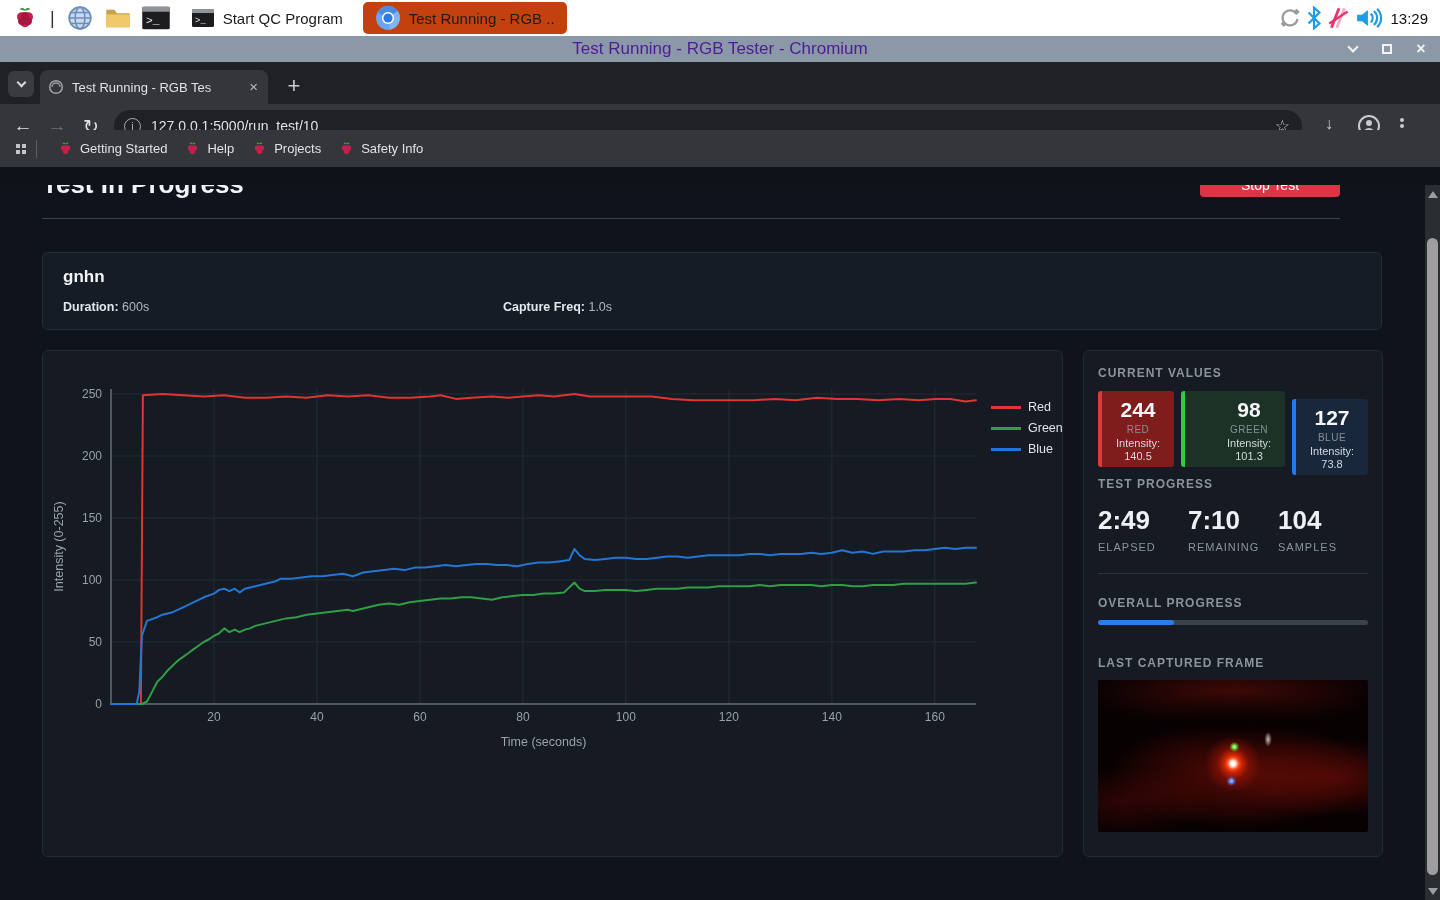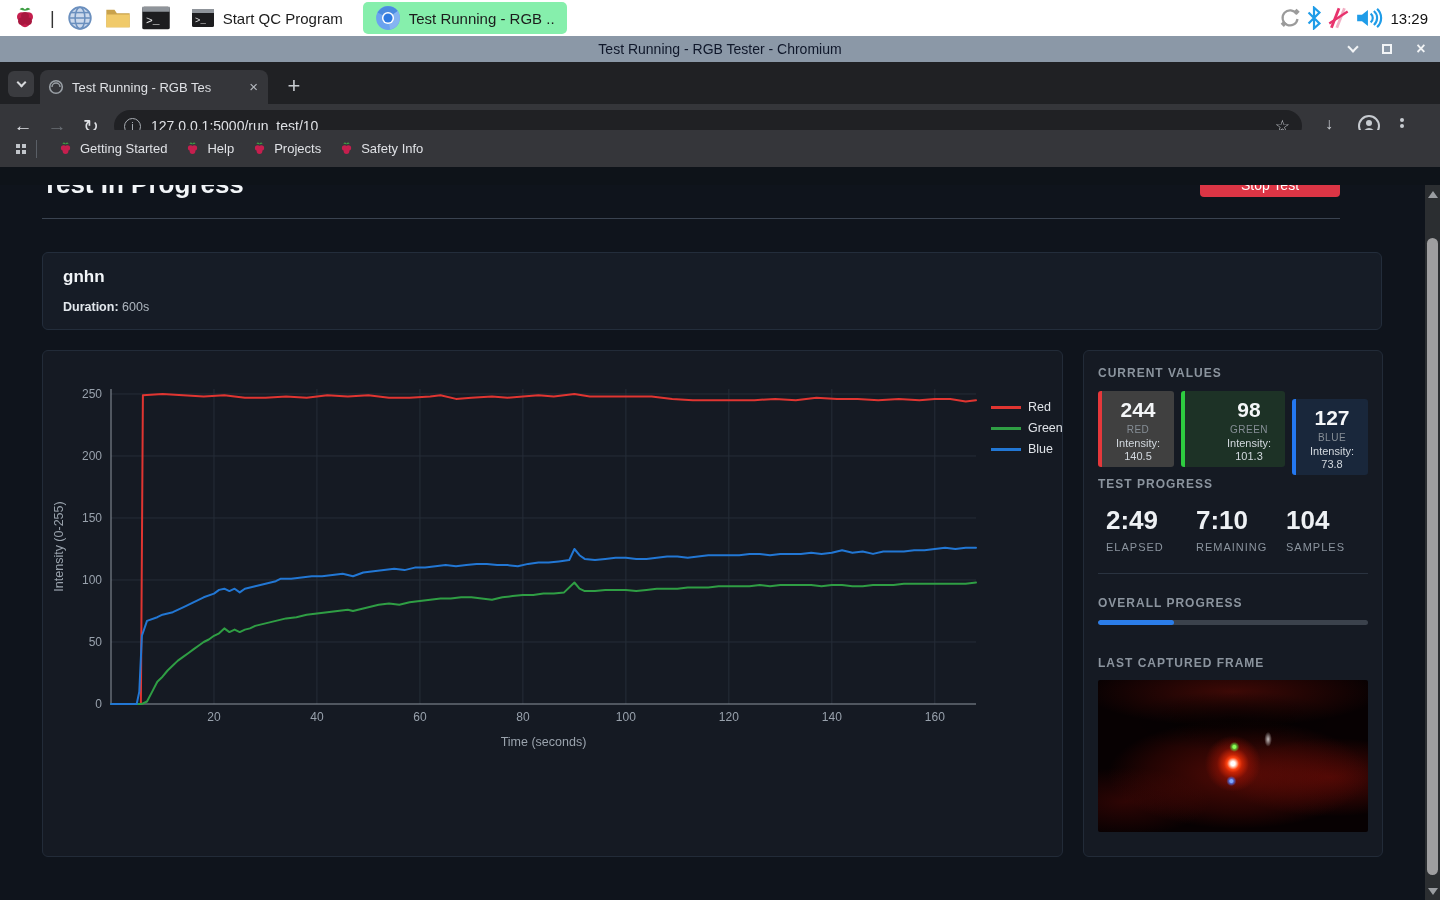--- a/index.html
+++ b/index.html
@@ -9,28 +9,28 @@
     background:#0e1319; font-family:"Liberation Sans", sans-serif;
   }
 
   
   .taskbar { position:absolute; top:0; left:0; width:1440px; height:36px;
     background:#ffffff; display:flex; align-items:center; padding:0 10px; gap:8px; }
   .tb-sep { color:#333; font-size:18px; margin:0 2px; }
   .tb-icon { width:30px; height:30px; display:flex; align-items:center; justify-content:center; }
   .win-btn { display:flex; align-items:center; gap:8px; height:32px; padding:0 12px;
     border-radius:5px; color:#1c1c1c; font-size:15px; white-space:nowrap; }
-  .win-btn.active { background:#86efac; }
+  .win-btn.active { background:#c2410c; }
   .tray { margin-left:auto; display:flex; align-items:center; gap:3px; }
   .clock { color:#111; font-size:15px; margin-left:4px; margin-right:2px; }
 
   
   .titlebar { position:absolute; top:36px; left:0; width:1440px; height:26px;
     background:#8b98a7; display:flex; align-items:center; justify-content:center; }
-  .titlebar-text { color:#0f172a; font-size:14px; }
+  .titlebar-text { color:#4c1d95; font-size:17px; }
   .win-controls { position:absolute; right:12px; top:0; height:26px; display:flex; align-items:center; gap:20px; }
   .wc { color:#f2f4f6; width:14px; height:14px; display:flex; align-items:center; justify-content:center; }
   .chev-down { width:8px; height:8px; border-right:2px solid #f2f4f6; border-bottom:2px solid #f2f4f6;
     transform:rotate(45deg); margin-top:-4px; }
   .maxi { width:10px; height:10px; border:2px solid #f2f4f6; }
   .closi { font-size:16px; font-weight:bold; line-height:10px; }
 
   .tabstrip { position:absolute; top:62px; left:0; width:1440px; height:42px; background:#202124; }
   .tabsearch { position:absolute; left:8px; top:9px; width:26px; height:26px; border-radius:6px;
     background:#3a3b3f; display:flex; align-items:center; justify-content:center; }
@@ -99,28 +99,28 @@
   .legend-item { display:flex; align-items:center; gap:7px; }
   .legend-item .swatch { width:30px; height:3px; }
   .legend-item .lg-label { color:#dfe3e8; font-size:12.5px; }
 
   .side-panel { position:absolute; left:1083px; top:165px; width:300px; height:507px;
     background:#151a23; border:1px solid #222b38; border-radius:6px; padding:15px 14px; }
   .sec-h { color:#8b949e; font-size:12px; font-weight:bold; letter-spacing:1px; margin:0; }
   .vboxes { display:flex; gap:7px; margin-top:11px; }
   .value-box { flex:1; height:76px; border-left:4px solid #888; border-radius:3px;
     text-align:center; padding-top:7px; }
-  .vb0 { background:#404040; }
+  .vb0 { background:#7f1d1d; }
   .vb1 { background:#1d3226; }
   .vb2 { background:#19273b; }
   .vb-num { color:#f4f6f8; font-size:21px; font-weight:bold; }
   .vb-label { color:#868e96; font-size:10px; letter-spacing:.5px; margin-top:2px; }
   .vb-int { color:#d2d8de; font-size:11px; margin-top:2px; line-height:13px; }
   .stats { display:flex; margin-top:14px; }
-  .stat { width:96px;margin-left:8px; }
+  .stat { width:96px; }
   .stat-num { color:#eef1f4; font-size:26px; font-weight:bold; }
   .stat-label { color:#8b949e; font-size:11px; letter-spacing:1px; margin-top:5px; }
   .panel-divider { border:none; border-top:1px solid #2a3340; margin:20px 0 0 0; }
   .overall-h { margin-top:22px; }
   .progress-track { margin-top:10px; height:5px; border-radius:3px; background:#3b424c; overflow:hidden; }
   .progress-fill { height:100%; background:#2b7de9; border-radius:3px; }
   .frame-h { margin-top:31px; }
   .frame {
     margin-top:10px; width:270px; height:152px; border-radius:2px;
     background:
@@ -316,20 +316,24 @@
   <h1>Test In Progress</h1>
   <button class="stop-btn" style="background: rgb(220, 53, 69);">Stop Test</button>
   <div class="pg-divider"></div>
 
   <div class="info-card">
     <div class="info-name">gnhn</div>
     <div class="info-row">
       <div class="info-col">
         <b>Duration:</b>
         <span>600s</span>
+      </div>
+      <div class="info-col">
+        <b>Capture Freq:</b>
+        <span>1.0s</span>
       </div>
     </div>
   </div>
 
   <div class="chart-card">
     <svg id="chart-svg" class="chart-svg" width="1021" height="400">
         <line x1="170.97619047619048" y1="38" x2="170.97619047619048" y2="353" stroke="#262d38" stroke-width="1"></line>
         <line x1="273.95238095238096" y1="38" x2="273.95238095238096" y2="353" stroke="#262d38" stroke-width="1"></line>
         <line x1="376.92857142857144" y1="38" x2="376.92857142857144" y2="353" stroke="#262d38" stroke-width="1"></line>
         <line x1="479.90476190476187" y1="38" x2="479.90476190476187" y2="353" stroke="#262d38" stroke-width="1"></line>

